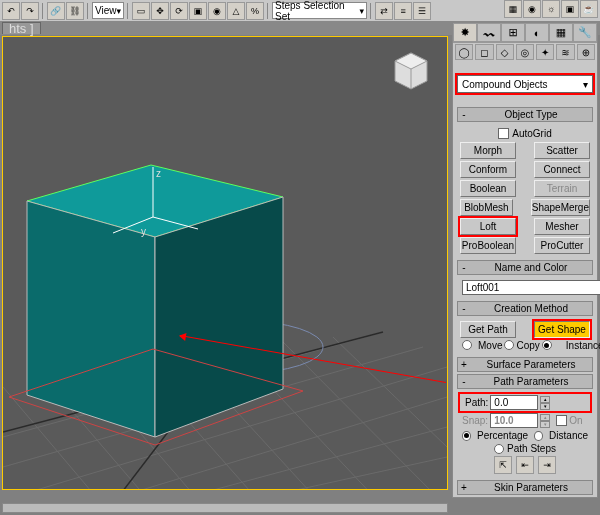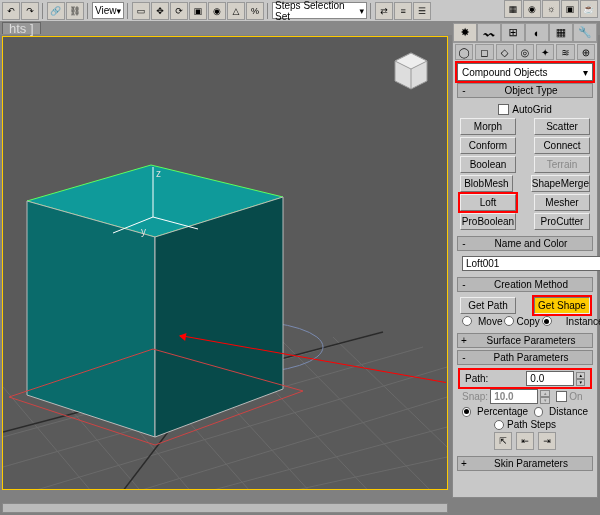--- a/index.html
+++ b/index.html
@@ -11,21 +11,21 @@
 .tabstrip{height:13px;background:#888;padding-left:2px}
 .tab{display:inline-block;background:#989898;color:#ddd;padding:0 6px;font-size:13px;height:12px;line-height:12px;border:1px solid #666;border-bottom:none}
 .viewport{position:absolute;left:2px;top:36px;width:446px;height:454px;background:#5a5a5a;border:1px solid #fecb00}
 .viewcube{position:absolute;right:12px;top:10px;width:48px;height:48px}
 .cmdpanel{position:absolute;right:2px;top:22px;width:146px;height:476px;background:#c8c8c8;border:1px solid #888}
 .cmdtabs{height:20px;background:#c8c8c8;display:flex;border-bottom:1px solid #999}
 .cmdtab{flex:1;border:1px solid #999;background:#c0c0c0;display:flex;align-items:center;justify-content:center;font-size:11px}
 .cmdtab.active{background:#d4d0c8}
 .subtabs{height:18px;display:flex;gap:2px;padding:1px 2px}
 .subtab{flex:1;background:#c0c0c0;border:1px solid #999;display:flex;align-items:center;justify-content:center}
-.combo{margin:2px 4px;height:18px;background:#fff;border:1px solid #666;display:flex;align-items:center;padding:0 4px;justify-content:space-between}
+.combo{margin:14px 4px;height:18px;background:#fff;border:1px solid #666;display:flex;align-items:center;padding:0 4px;justify-content:space-between}
 .combo.hl{outline:2px solid red}
 .rollhead{height:15px;background:#b8b8b8;border:1px solid #888;margin:2px 4px;display:flex;align-items:center;font-size:10px}
 .rollhead .pm{width:12px;text-align:center}
 .rollhead .tt{flex:1;text-align:center}
 .panel{margin:0 4px 3px;padding:2px 0}
 .btnrow{display:flex;gap:18px;padding:1px 3px}
 .pbtn{flex:1;height:17px;background:#c8c8c8;border:1px solid;border-color:#eee #777 #777 #eee;text-align:center;line-height:15px;font-size:10px}
 .pbtn.dis{color:#888}
 .pbtn.hl{outline:2px solid red}
 .pbtn.active{background:#fecb00;border-color:#777 #eee #eee #777}
@@ -217,21 +217,21 @@
       <span class="tt">Surface Parameters</span>
     </div>
 
 <div class="rollhead">
       <span class="pm">-</span>
       <span class="tt">Path Parameters</span>
     </div>
 <div class="panel">
 <div class="field hl">
         <span>Path:</span>
-        <input class="input" style="width: 48px; margin-left: 36px;" value="0.0">
+        <input class="input" style="width: 48px;" value="0.0">
         <div class="spinner">
           <div>▴</div>
           <div>▾</div>
         </div>
       </div>
 <div class="field" style="color:#888">
         <span>Snap:</span>
         <input class="input" style="width: 48px; color: rgb(136, 136, 136); font-weight: bold;" value="10.0">
         <div class="spinner">
           <div>▴</div>

